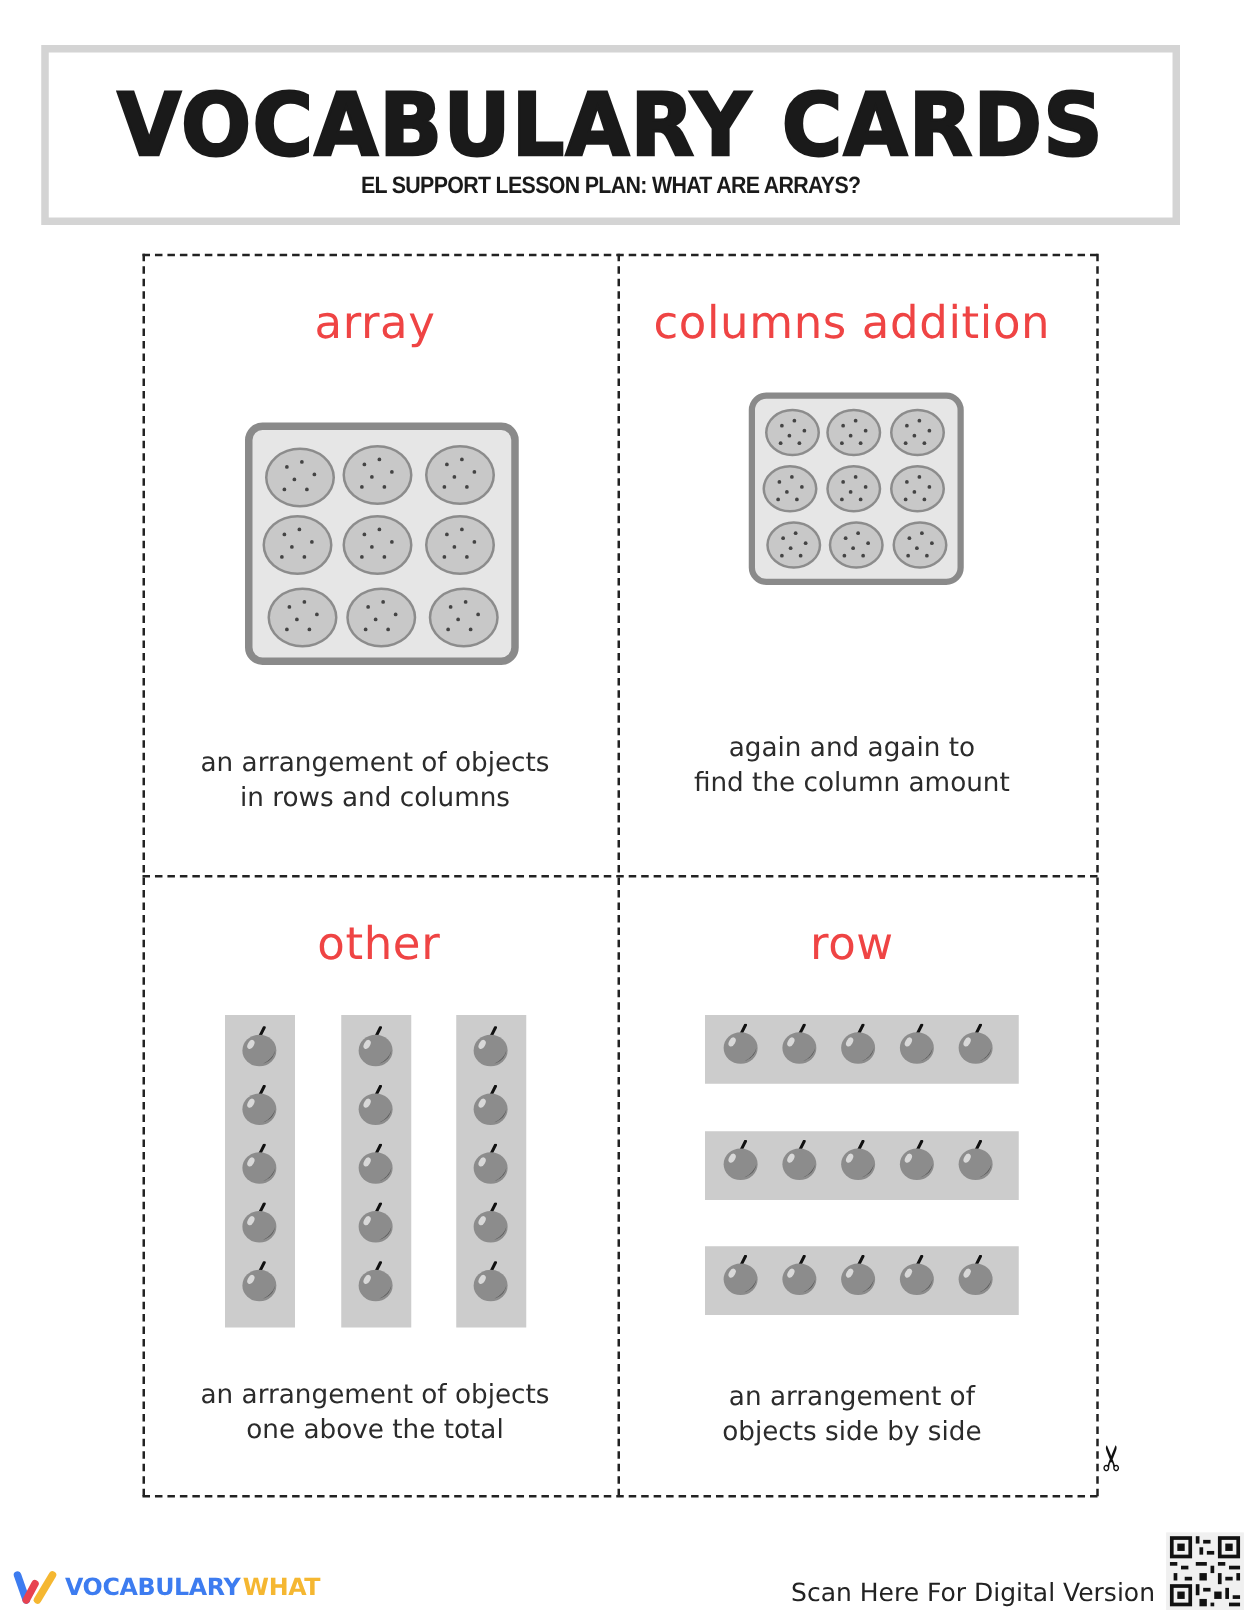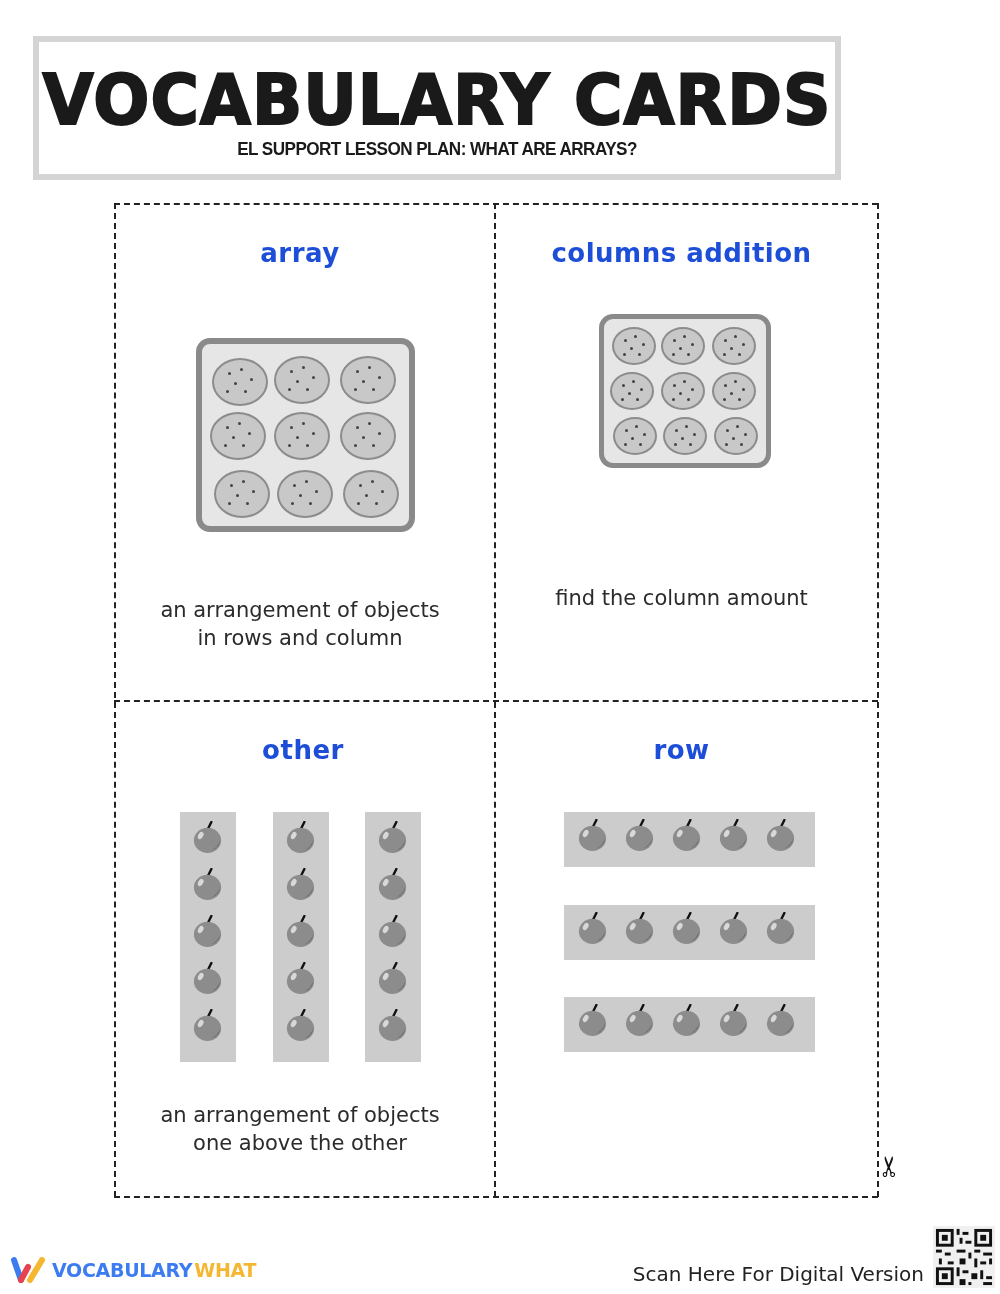--- a/index.html
+++ b/index.html
@@ -1,24 +1,24 @@
 <!DOCTYPE html>
 <html><head>
 <meta charset="utf-8">
 <style>
   html, body { margin:0; padding:0; background:#fff; }
   body { width:1000px; height:1294px; position:relative; overflow:hidden; font-family:"DejaVu Sans", sans-serif; color:#1c1c1c; }
-  .header-box { position:absolute; left:33px; top:36px; width:808px; height:144px; border:6px solid #d4d4d4; box-sizing:border-box; background:#fff; }
+  .header-box { position:absolute; left:33px; top:36px; width:911px; height:144px; border:6px solid #d4d4d4; box-sizing:border-box; background:#fff; }
   .title { position:absolute; left:0; right:0; top:20px; text-align:center; font-family:"DejaVu Sans", sans-serif; font-weight:900; font-size:66px; letter-spacing:1px; transform:scaleY(1.05); color:#1a1a1a; -webkit-text-stroke:2px #1a1a1a; }
   .subtitle { position:absolute; left:0; right:0; top:96px; text-align:center; font-family:"Liberation Sans", sans-serif; font-weight:bold; font-size:19px; letter-spacing:-0.6px; color:#1a1a1a; transform:scaleX(0.9); }
   .dash-h { position:absolute; height:0; border-top:2px dashed #222; }
   .dash-v { position:absolute; width:0; border-left:2px dashed #222; }
   .dash-h { border-top-style:dashed; }
   .card { position:absolute; }
-  .term { position:absolute; left:0; right:0; text-align:center; font-family:"DejaVu Sans", sans-serif; font-weight:bold; font-size:26px; color:#1d4ed8; letter-spacing:0.5px; }
+  .term { position:absolute; left:0; right:0; text-align:center; font-family:"DejaVu Sans", sans-serif; font-weight:normal; font-size:36px; color:#ef4444; letter-spacing:0.5px; }
   .definition { position:absolute; left:0; right:0; text-align:center; font-family:"DejaVu Sans", sans-serif; font-weight:normal; font-size:21px; line-height:28px; color:#2b2b2b; }
   .definition span { display:block; }
   .tray { position:absolute; border:6px solid #8a8a8a; border-radius:14px; background:#e6e6e6; box-sizing:border-box; }
   .cookie { position:absolute; background:#c8c8c8; border:2px solid #8c8c8c; border-radius:50%; box-sizing:border-box; }
   .cookie i { position:absolute; width:3px; height:3px; border-radius:50%; background:#444; }
   .equation { position:absolute; border:2px solid #1c1c1c; border-radius:22px; text-align:center; font-family:"DejaVu Sans", sans-serif; font-weight:bold; font-size:26px; color:#1c1c1c; box-sizing:border-box; }
   .strip { position:absolute; background:#cccccc; }
   .apple { position:absolute; width:33px; height:33px; }
   .footer-logo { position:absolute; left:10px; top:1256px; display:flex; align-items:center; }
   .logo-text { font-family:"DejaVu Sans", sans-serif; font-weight:bold; font-size:19px; margin-left:6px; letter-spacing:-0.3px; }
@@ -112,21 +112,21 @@
         <i style="left:14px;top:12px"></i>
         <i style="left:26px;top:8px"></i>
         <i style="left:36px;top:18px"></i>
         <i style="left:20px;top:22px"></i>
         <i style="left:30px;top:30px"></i>
         <i style="left:12px;top:30px"></i>
       </div>
   </div>
   <div class="definition" style="top:392px; left:-10px;">
     <span>an arrangement of objects</span>
-    <span>in rows and column</span>
+    <span>in rows and columns</span>
   </div>
 </div>
 
 <div class="card" style="left:496px; top:204px; width:381px; height:496px;">
   <div class="term" style="top:34px; left:-10px;">columns addition</div>
   <div class="tray" style="left:103px; top:110px; width:172px; height:154px; border-width:5px;">
     <div class="cookie" style="left:8px; top:8px; width:44px; height:38px;">
         <i style="left:10px;top:10px"></i>
         <i style="left:20px;top:6px"></i>
         <i style="left:28px;top:14px"></i>
@@ -193,20 +193,21 @@
     <div class="cookie" style="left:110px; top:98px; width:44px; height:38px;">
         <i style="left:10px;top:10px"></i>
         <i style="left:20px;top:6px"></i>
         <i style="left:28px;top:14px"></i>
         <i style="left:16px;top:18px"></i>
         <i style="left:24px;top:24px"></i>
         <i style="left:9px;top:24px"></i>
       </div>
   </div>
   <div class="definition" style="top:380px; left:-10px;">
+    <span>again and again to</span>
     <span>find the column amount</span>
   </div>
 </div>
 
 <div class="card" style="left:115px; top:701px; width:380px; height:495px;">
   <div class="term" style="top:34px; left:-4px;">other</div>
   <div>
     <div class="strip" style="left:65px; top:111px; width:56px; height:250px;"></div>
     <div class="strip" style="left:158px; top:111px; width:56px; height:250px;"></div>
     <div class="strip" style="left:250px; top:111px; width:56px; height:250px;"></div>
@@ -298,21 +299,21 @@
       </svg>
       <svg class="apple" viewBox="0 0 34 34" style="left: 261px; top: 308px;">
         <line x1="17" y1="9" x2="21" y2="1" stroke="#111" stroke-width="2.5" stroke-linecap="round"></line>
         <ellipse cx="17" cy="20" rx="14" ry="13" fill="#8c8c8c"></ellipse>
         <path d="M22 30 Q29 27 30 20 Q28 27 20 31 Z" fill="#555"></path>
         <ellipse cx="10" cy="15" rx="2.5" ry="4" fill="#d8d8d8" transform="rotate(30 10 15)"></ellipse>
       </svg>
     </div>
   <div class="definition" style="top:400px; left:-10px;">
     <span>an arrangement of objects</span>
-    <span>one above the other</span>
+    <span>one above the total</span>
   </div>
 </div>
 
 <div class="card" style="left:496px; top:701px; width:381px; height:495px;">
   <div class="term" style="top:34px; left:-10px;">row</div>
   <div>
     <div class="strip" style="left:68px; top:111px; width:251px; height:55px;"></div>
     <div class="strip" style="left:68px; top:204px; width:251px; height:55px;"></div>
     <div class="strip" style="left:68px; top:296px; width:251px; height:55px;"></div>
   </div>
@@ -401,20 +402,24 @@
         <path d="M22 30 Q29 27 30 20 Q28 27 20 31 Z" fill="#555"></path>
         <ellipse cx="10" cy="15" rx="2.5" ry="4" fill="#d8d8d8" transform="rotate(30 10 15)"></ellipse>
       </svg>
       <svg class="apple" viewBox="0 0 34 34" style="left: 268px; top: 303px;">
         <line x1="17" y1="9" x2="21" y2="1" stroke="#111" stroke-width="2.5" stroke-linecap="round"></line>
         <ellipse cx="17" cy="20" rx="14" ry="13" fill="#8c8c8c"></ellipse>
         <path d="M22 30 Q29 27 30 20 Q28 27 20 31 Z" fill="#555"></path>
         <ellipse cx="10" cy="15" rx="2.5" ry="4" fill="#d8d8d8" transform="rotate(30 10 15)"></ellipse>
       </svg>
     </div>
+  <div class="definition" style="top:402px; left:-10px;">
+    <span>an arrangement of</span>
+    <span>objects side by side</span>
+  </div>
 </div>
 
 <div class="scissors">✂</div>
 
 <div class="footer-logo">
   <svg width="36" height="28" viewBox="0 0 36 28">
     <line x1="4" y1="4" x2="11" y2="24" stroke="#3d7cf0" stroke-width="6" stroke-linecap="round"></line>
     <line x1="11" y1="24" x2="18" y2="11" stroke="#e8424f" stroke-width="6" stroke-linecap="round"></line>
     <line x1="20" y1="24" x2="32" y2="4" stroke="#f5b731" stroke-width="6" stroke-linecap="round"></line>
   </svg>

